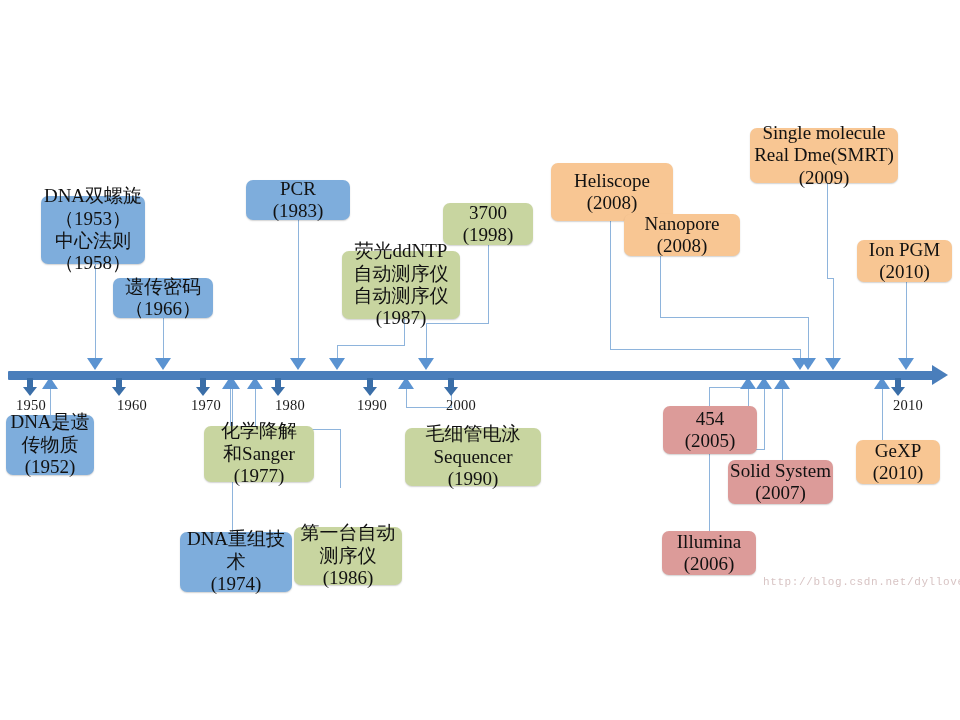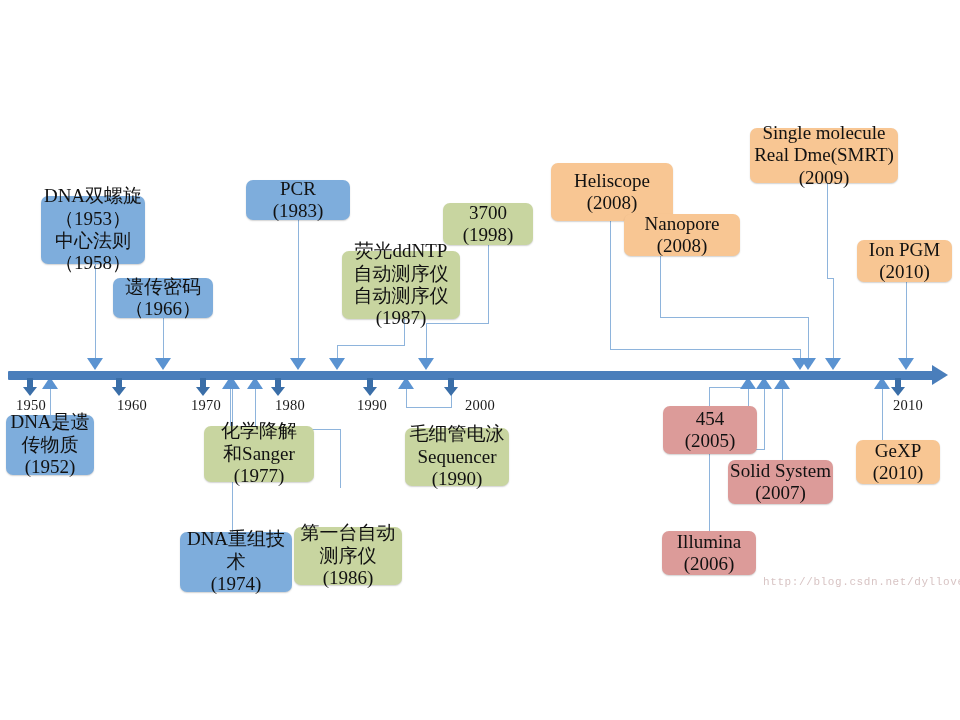--- a/index.html
+++ b/index.html
@@ -247,21 +247,21 @@
     <div class="year-tick" style="left:898px;">
         <div class="stem"></div>
         <div class="head"></div>
       </div>
 
     <div class="year-label" style="left:31px;">1950</div>
     <div class="year-label" style="left:132px;text-align:right;">1960</div>
     <div class="year-label" style="left:206px;">1970</div>
     <div class="year-label" style="left:290px;">1980</div>
     <div class="year-label" style="left:372px;">1990</div>
-    <div class="year-label" style="left:480px;">2000</div>
+    <div class="year-label" style="left:461px;">2000</div>
     <div class="year-label" style="left:908px;">2010</div>
   </div>
 
   <div>
 
     <div class="ev-box c-blue" style="left:41px; top:196px; width:104px; height:68px;">
       <span class="ln">DNA双螺旋</span>
       <span class="ln">（1953）</span>
       <span class="ln">中心法则</span>
       <span class="ln">（1958）</span>
@@ -327,21 +327,21 @@
       <span class="ln">术</span>
       <span class="ln">(1974)</span>
     </div>
 
     <div class="ev-box c-green" style="left:294px; top:483px; width:108px; height:58px;margin-top:44px;">
       <span class="ln">第一台自动</span>
       <span class="ln">测序仪</span>
       <span class="ln">(1986)</span>
     </div>
 
-    <div class="ev-box c-green" style="left:405px; top:428px; width:104px; height:58px;">
+    <div class="ev-box c-green" style="left:405px; top:428px; width:136px; height:58px;">
       <span class="ln">毛细管电泳</span>
       <span class="ln">Sequencer</span>
       <span class="ln">(1990)</span>
     </div>
 
     <div class="ev-box c-pink" style="left:663px; top:406px; width:94px; height:48px;">
       <span class="ln">454</span>
       <span class="ln">(2005)</span>
     </div>
 

